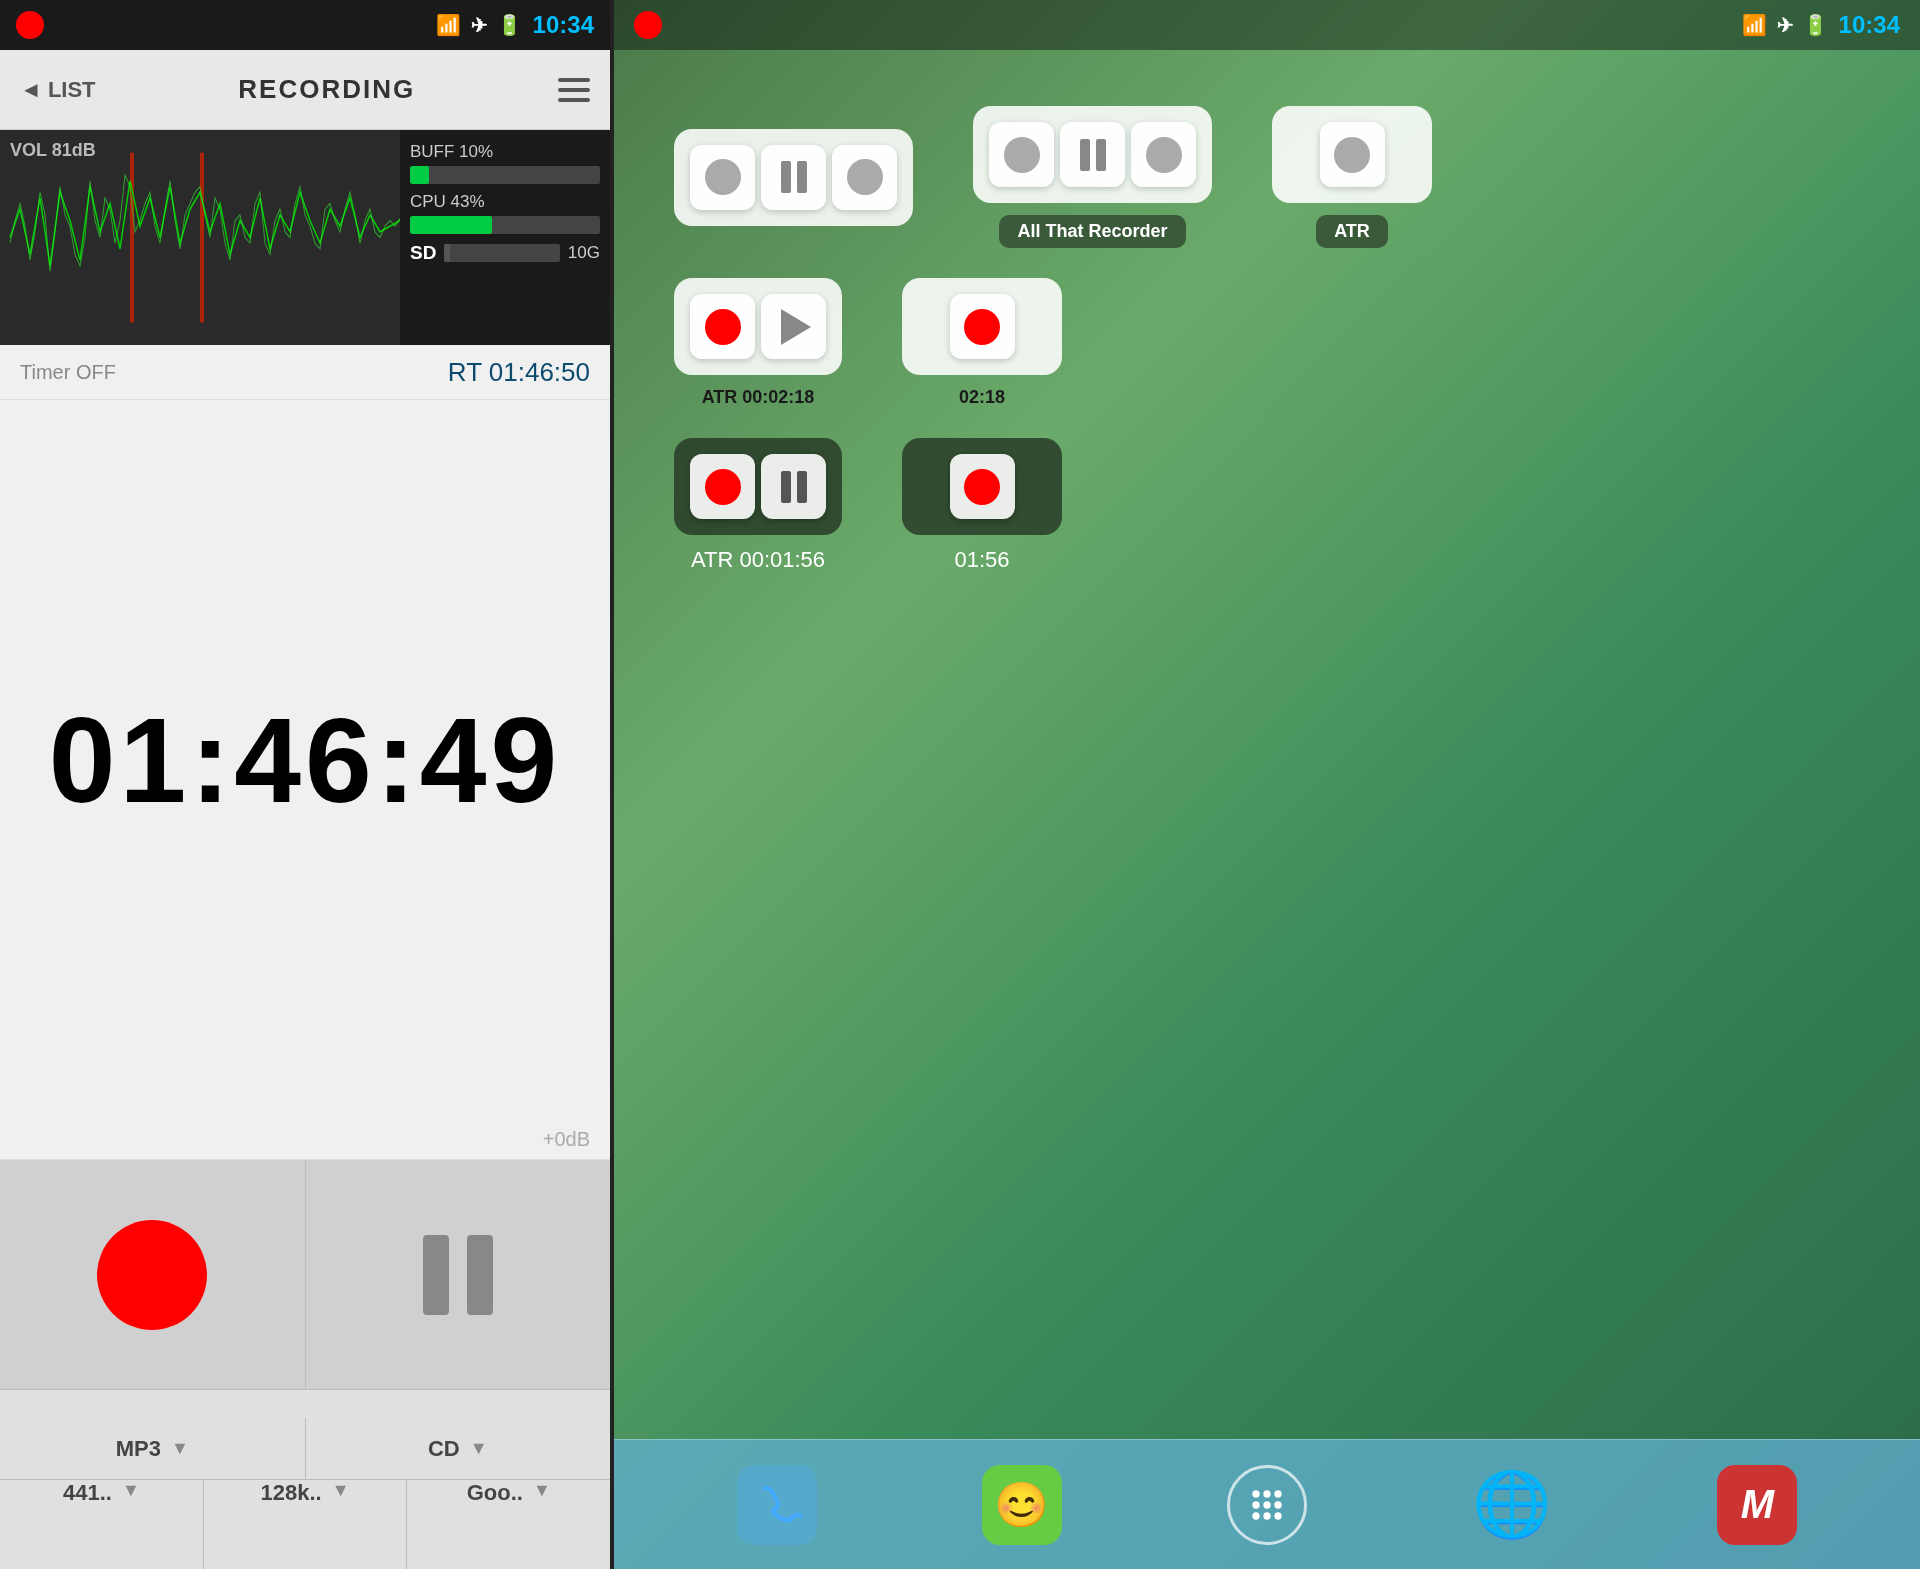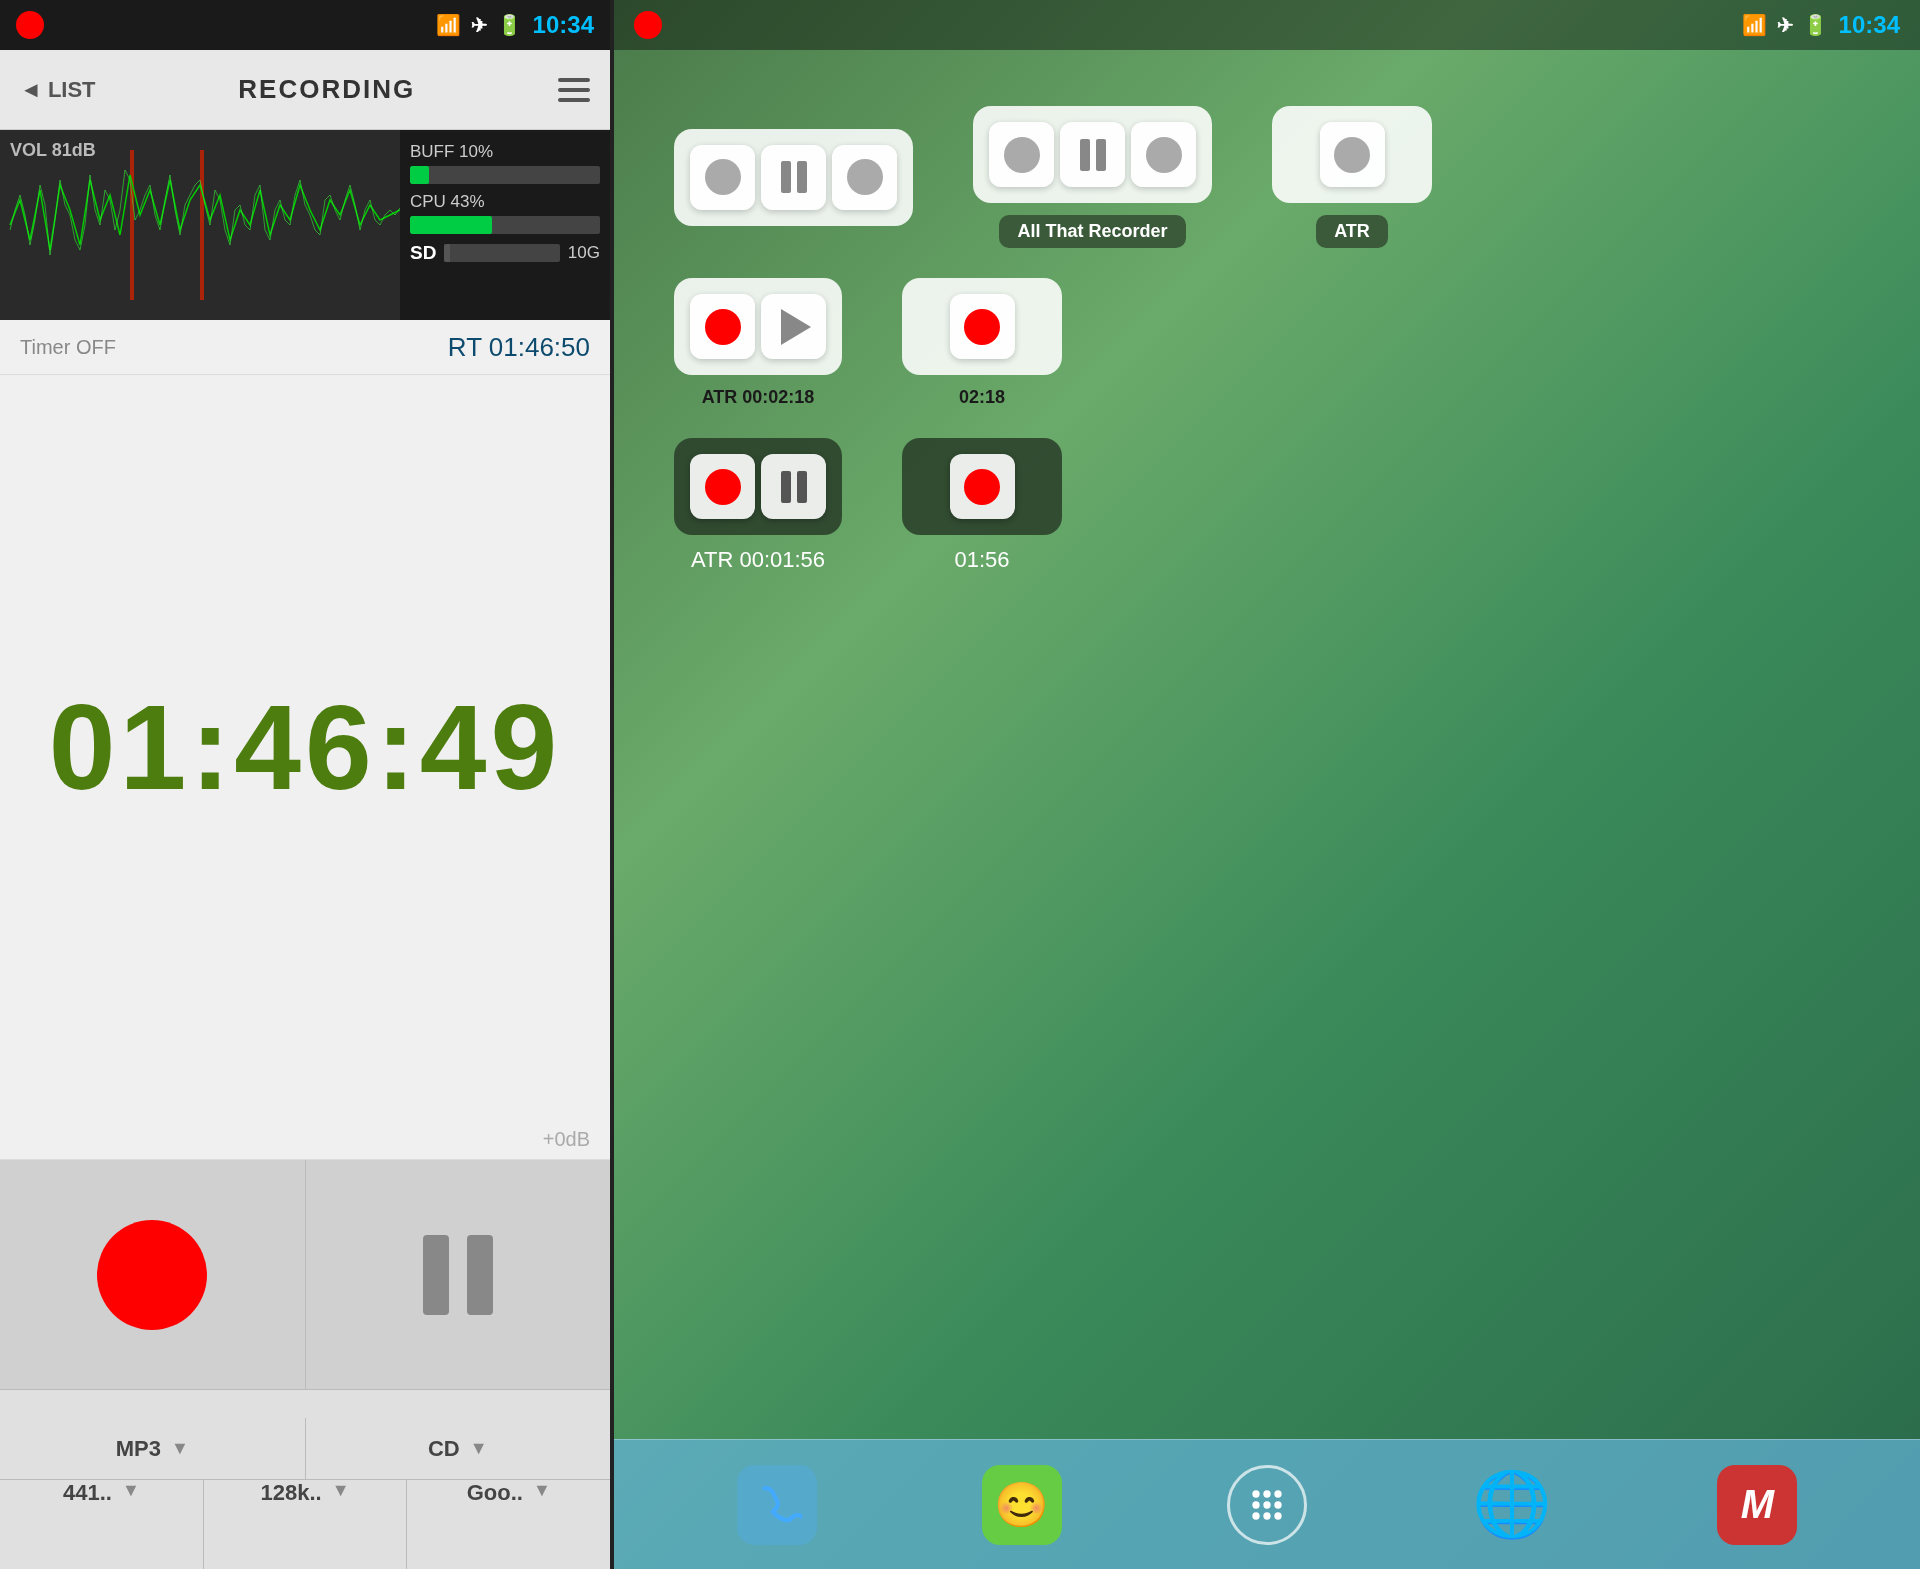--- a/index.html
+++ b/index.html
@@ -78,21 +78,21 @@
     .hamburger-line {
       width: 32px;
       height: 4px;
       background: #555;
       border-radius: 2px;
     }
 
     
     .waveform-area {
       width: 100%;
-      height: 190px;
+      height: 215px;
       background: #2a2a2a;
       display: flex;
       position: relative;
       flex-shrink: 0;
     }
     .waveform-left {
       flex: 1;
       position: relative;
       overflow: hidden;
     }
@@ -186,21 +186,21 @@
     .main-timer {
       flex: 1;
       display: flex;
       align-items: center;
       justify-content: center;
       background: #f0f0f0;
     }
     .timer-digits {
       font-size: 120px;
       font-weight: 900;
-      color: #4d7c0f;
+      color: #000000;
       letter-spacing: 4px;
     }
 
     
     .db-indicator {
       width: 100%;
       height: 40px;
       background: #f0f0f0;
       display: flex;
       align-items: center;

